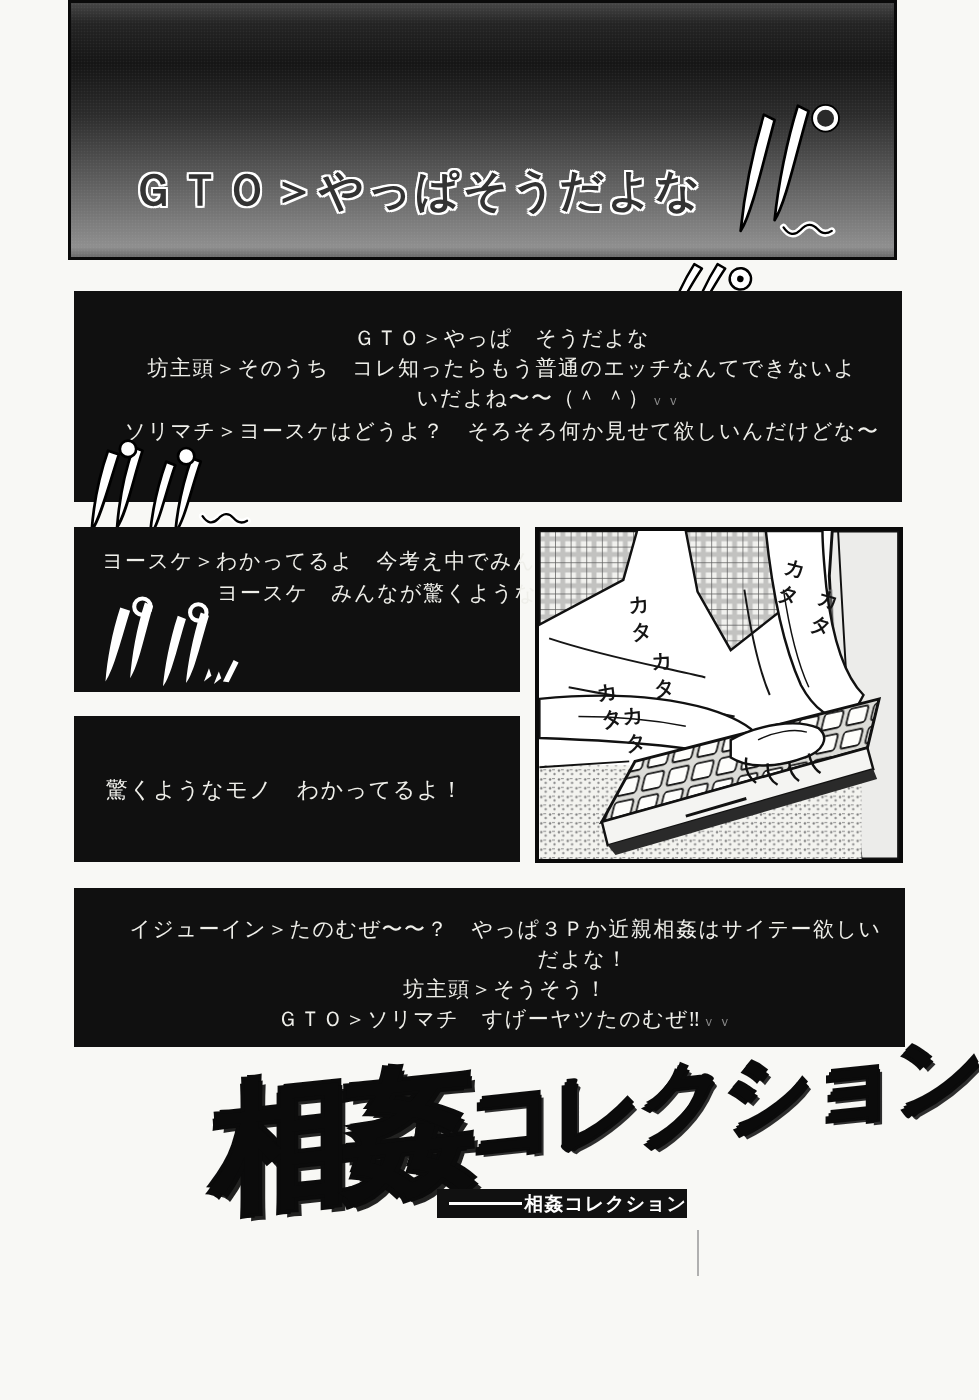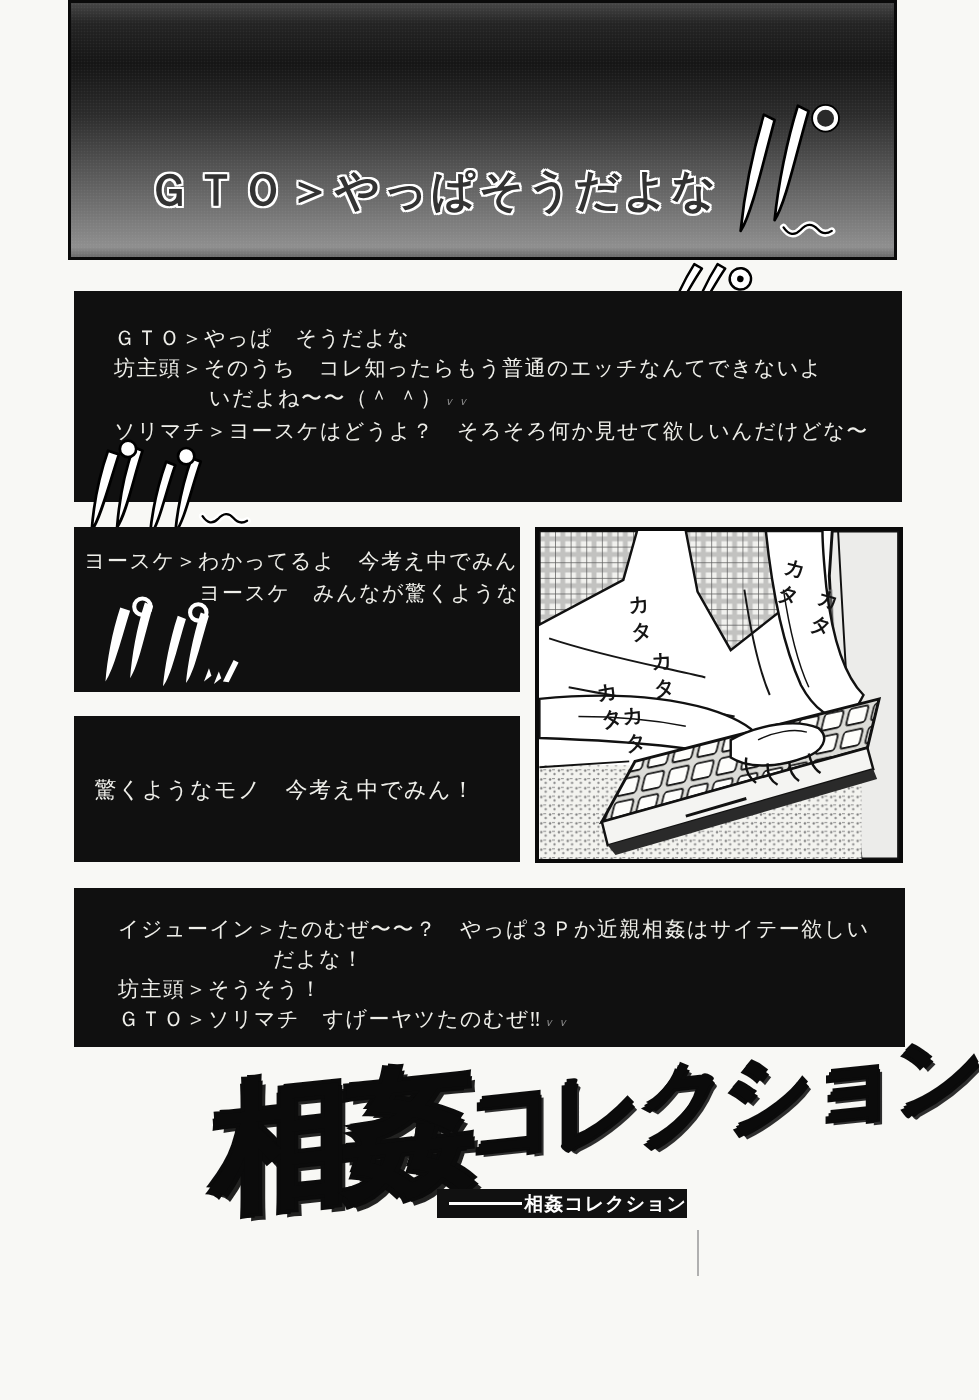--- a/index.html
+++ b/index.html
@@ -11,39 +11,39 @@
   
   .banner{
     position:absolute;left:68px;top:0;width:829px;height:260px;
     border:3px solid #0a0a0a;box-sizing:border-box;
     background-image:
       radial-gradient(circle, rgba(255,255,255,0.05) 0.6px, transparent 1.1px),
       linear-gradient(180deg,#454545 0%,#242424 8%,#151515 24%,#2c2c2c 44%,#4f4f4f 62%,#747474 82%,#8f8f8f 96%,#6b6b6b 100%);
     background-size:3px 3px,100% 100%;
   }
   .banner-title{
-    position:absolute;left:76px;top:158px;
+    position:absolute;left:60px;top:158px;
     font-size:44px;font-weight:bold;letter-spacing:3px;color:#333;white-space:nowrap;
     text-shadow:-2px 0 #fff,2px 0 #fff,0 -2px #fff,0 2px #fff,
                 -2px -2px #fff,2px 2px #fff,-2px 2px #fff,2px -2px #fff;
   }
   
   .panel{
     position:absolute;background:#101010;box-sizing:border-box;color:#efefea;
-    font-size:21px;letter-spacing:1.5px;
+    font-size:21px;letter-spacing:1.5px;text-align:center;
   }
   .panel .ln{white-space:nowrap;}
   #panel-chat1{left:74px;top:291px;width:828px;height:211px;padding:32px 12px 0 40px;line-height:30px;}
-  #panel-chat2{left:74px;top:527px;width:446px;height:165px;padding:18px 0 0 10px;line-height:32px;}
+  #panel-chat2{left:74px;top:527px;width:446px;height:165px;padding:18px 0 0 28px;line-height:32px;}
   #panel-shout{left:74px;top:716px;width:446px;height:146px;padding:59px 24px 0 0;text-align:center;font-size:22px;}
   #panel-chat3{left:74px;top:888px;width:831px;height:159px;padding:26px 12px 0 44px;line-height:30px;}
   .indent95{padding-left:95px;}
   .indent115{padding-left:115px;}
   .indent155{padding-left:155px;}
-  .faint{color:#8a8a8a;font-size:12px;letter-spacing:2px;font-style:italic;}
+  .faint{color:#8a8a8a;font-size:14px;letter-spacing:2px;}
   
   .sfx{position:absolute;}
   .sfxO path{fill:#fff;stroke:#000;stroke-width:3;stroke-linejoin:round;}
   .sfxO .ringo{fill:#2a2a2a;stroke:#fff;stroke-width:5;}
   .sfxO .ringe{fill:none;stroke:#000;stroke-width:2;}
   .sfxO .wW{fill:none;stroke:#fff;stroke-width:8;stroke-linecap:round;}
   .sfxO .wB{fill:none;stroke:#000;stroke-width:2.5;stroke-linecap:round;}
   .sfxW path{fill:#fff;stroke:none;}
   .sfxW .ring{fill:none;stroke:#fff;stroke-width:5;}
   
@@ -188,21 +188,21 @@
       <text class="kata" x="268" y="16" transform="rotate(14 268 16)">カタ</text>
       <text class="kata" x="303" y="48" transform="rotate(16 303 48)">カタ</text>
       <text class="kata" x="100" y="52" transform="rotate(-6 100 52)">カタ</text>
       <text class="kata" x="124" y="110" transform="rotate(-5 124 110)">カタ</text>
       <text class="kata" x="66" y="142" transform="rotate(-10 66 142)">カタ</text>
       <text class="kata" x="94" y="166" transform="rotate(-6 94 166)">カタ</text>
     </svg>
   </div>
 
   <div class="panel" id="panel-shout">
-    <div class="ln">驚くようなモノ　今考え中でみん！</div>
+    <div class="ln">驚くようなモノ　わかってるよ！</div>
   </div>
 
   <div class="panel" id="panel-chat3">
     <div class="ln">イジューイン＞たのむぜ〜〜？　やっぱ３Ｐか近親相姦はサイテー欲しい</div>
     <div class="ln indent155">だよな！</div>
     <div class="ln">坊主頭＞そうそう！</div>
     <div class="ln"><span>ＧＴＯ＞ソリマチ　すげーヤツたのむぜ‼</span><span class="faint">ｖｖ</span></div>
   </div>
 
   <div class="logo-text">

